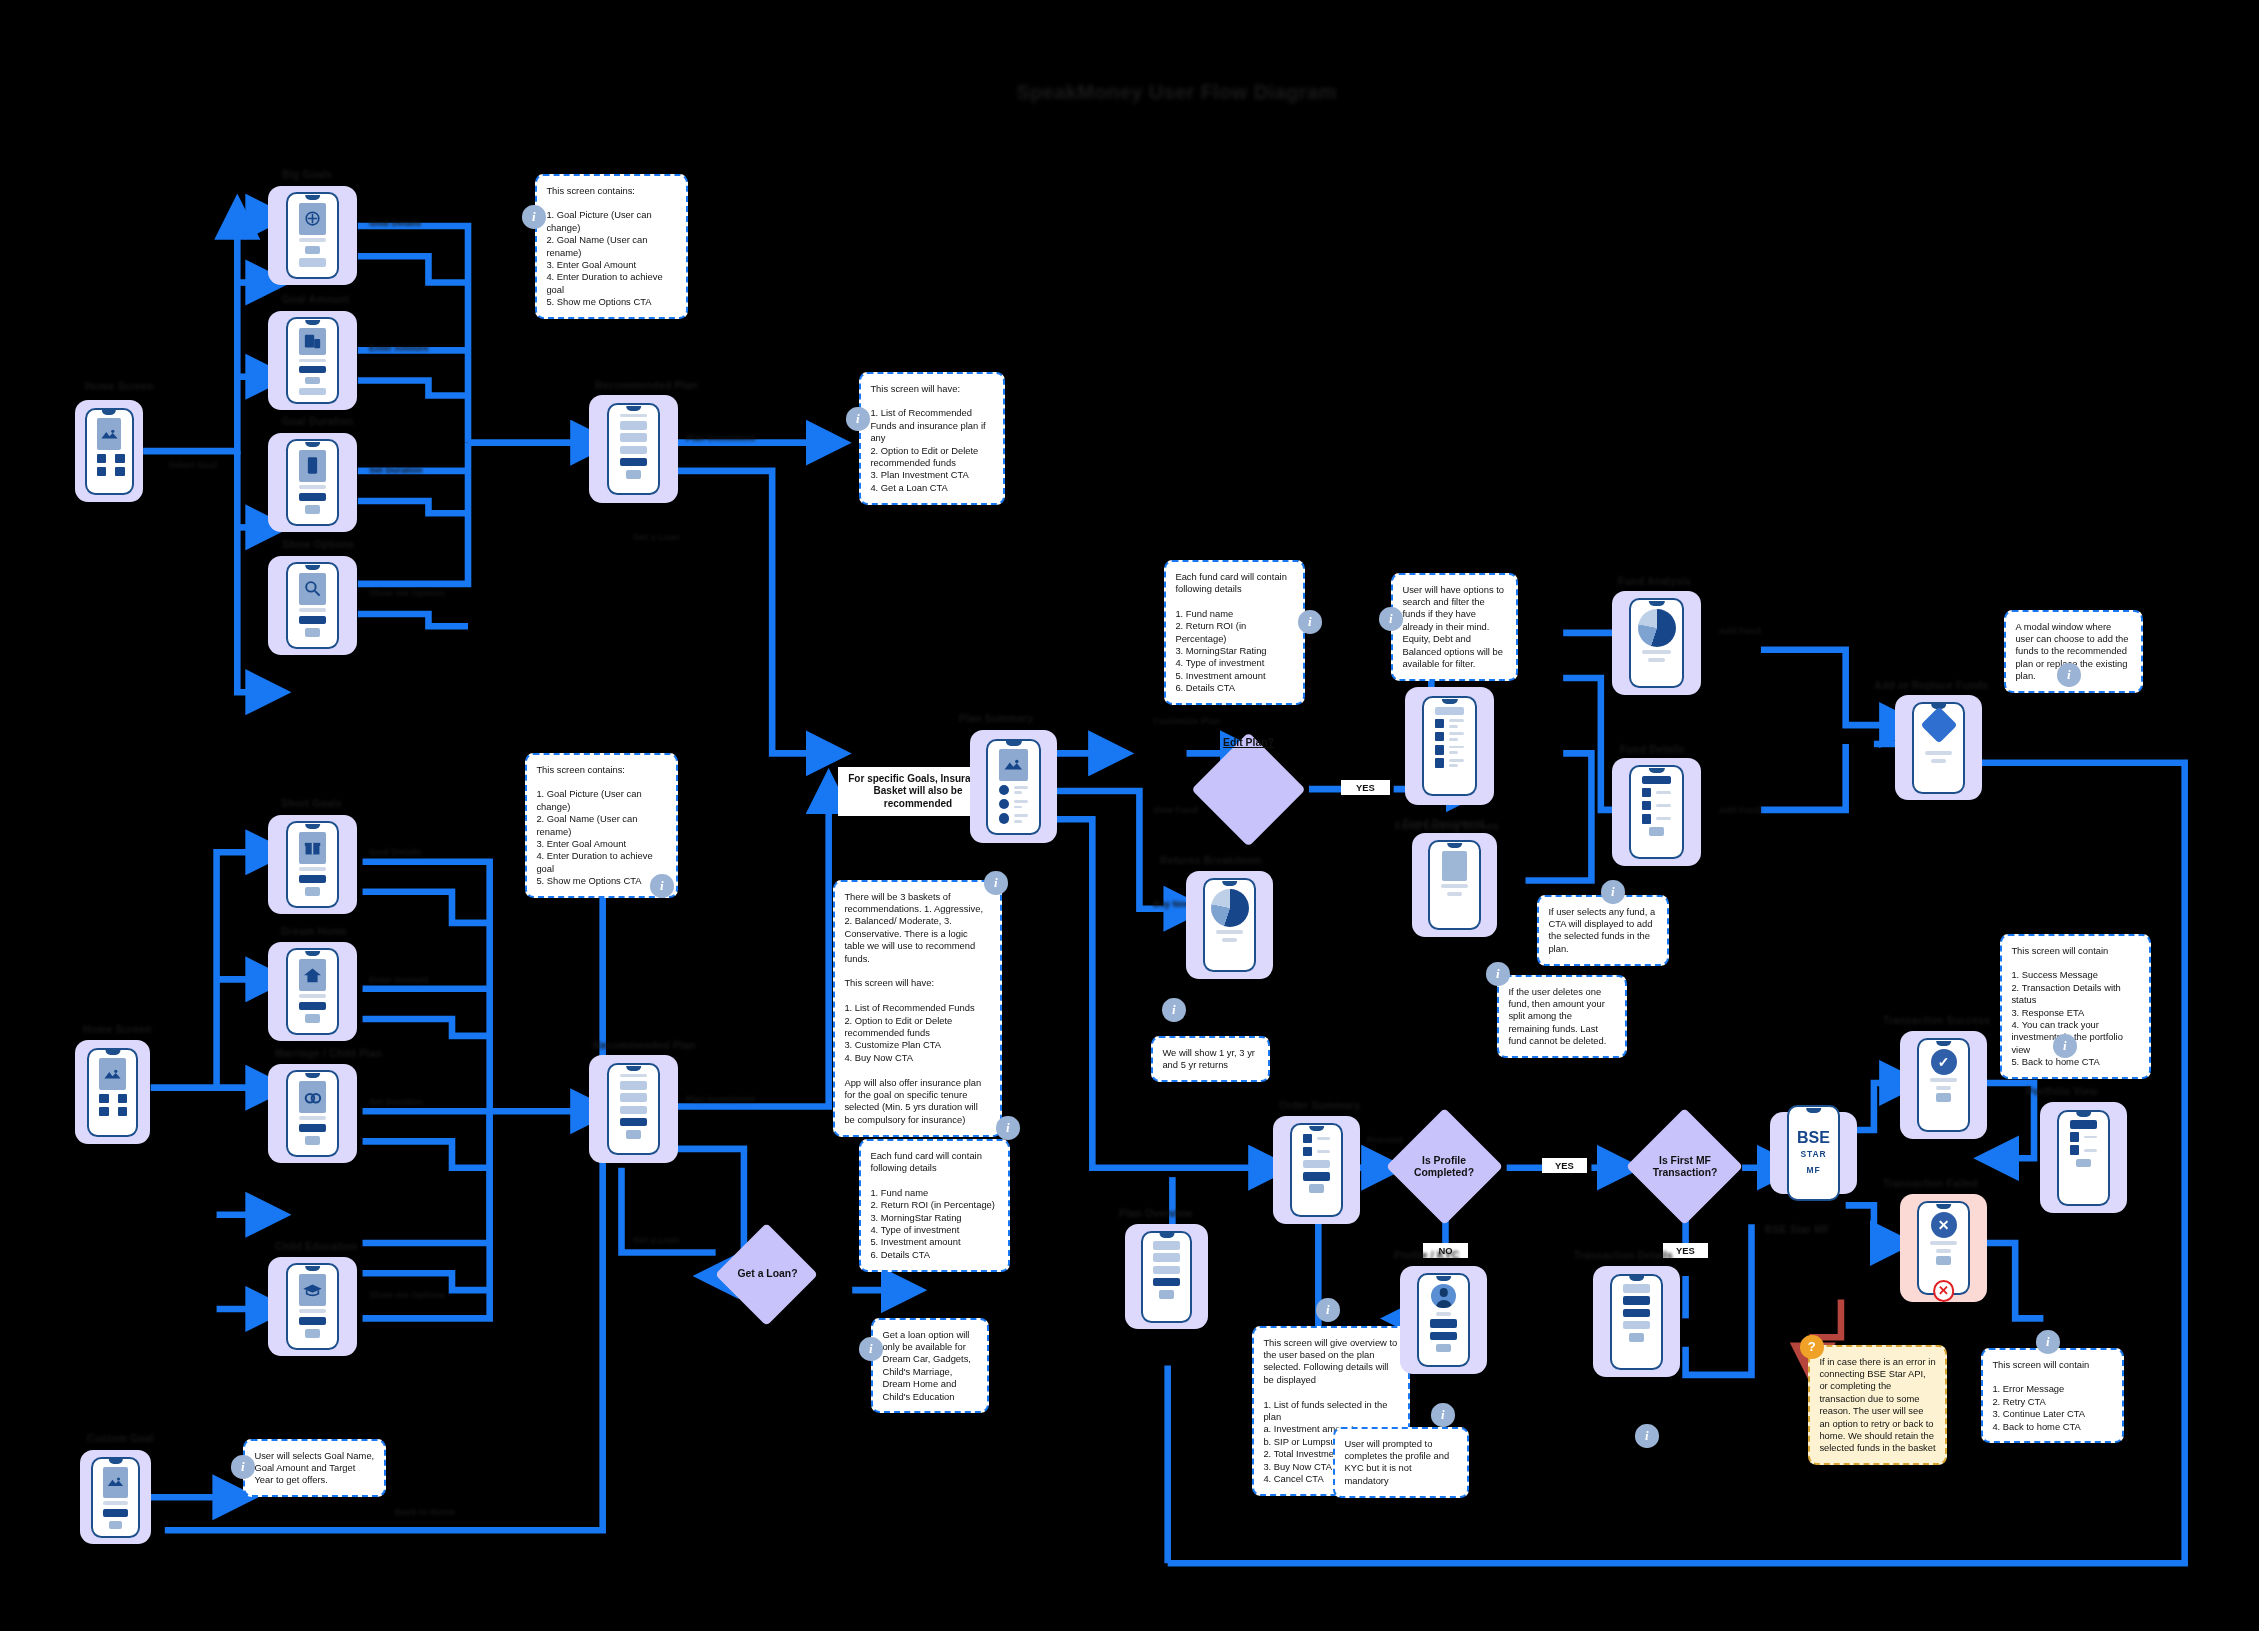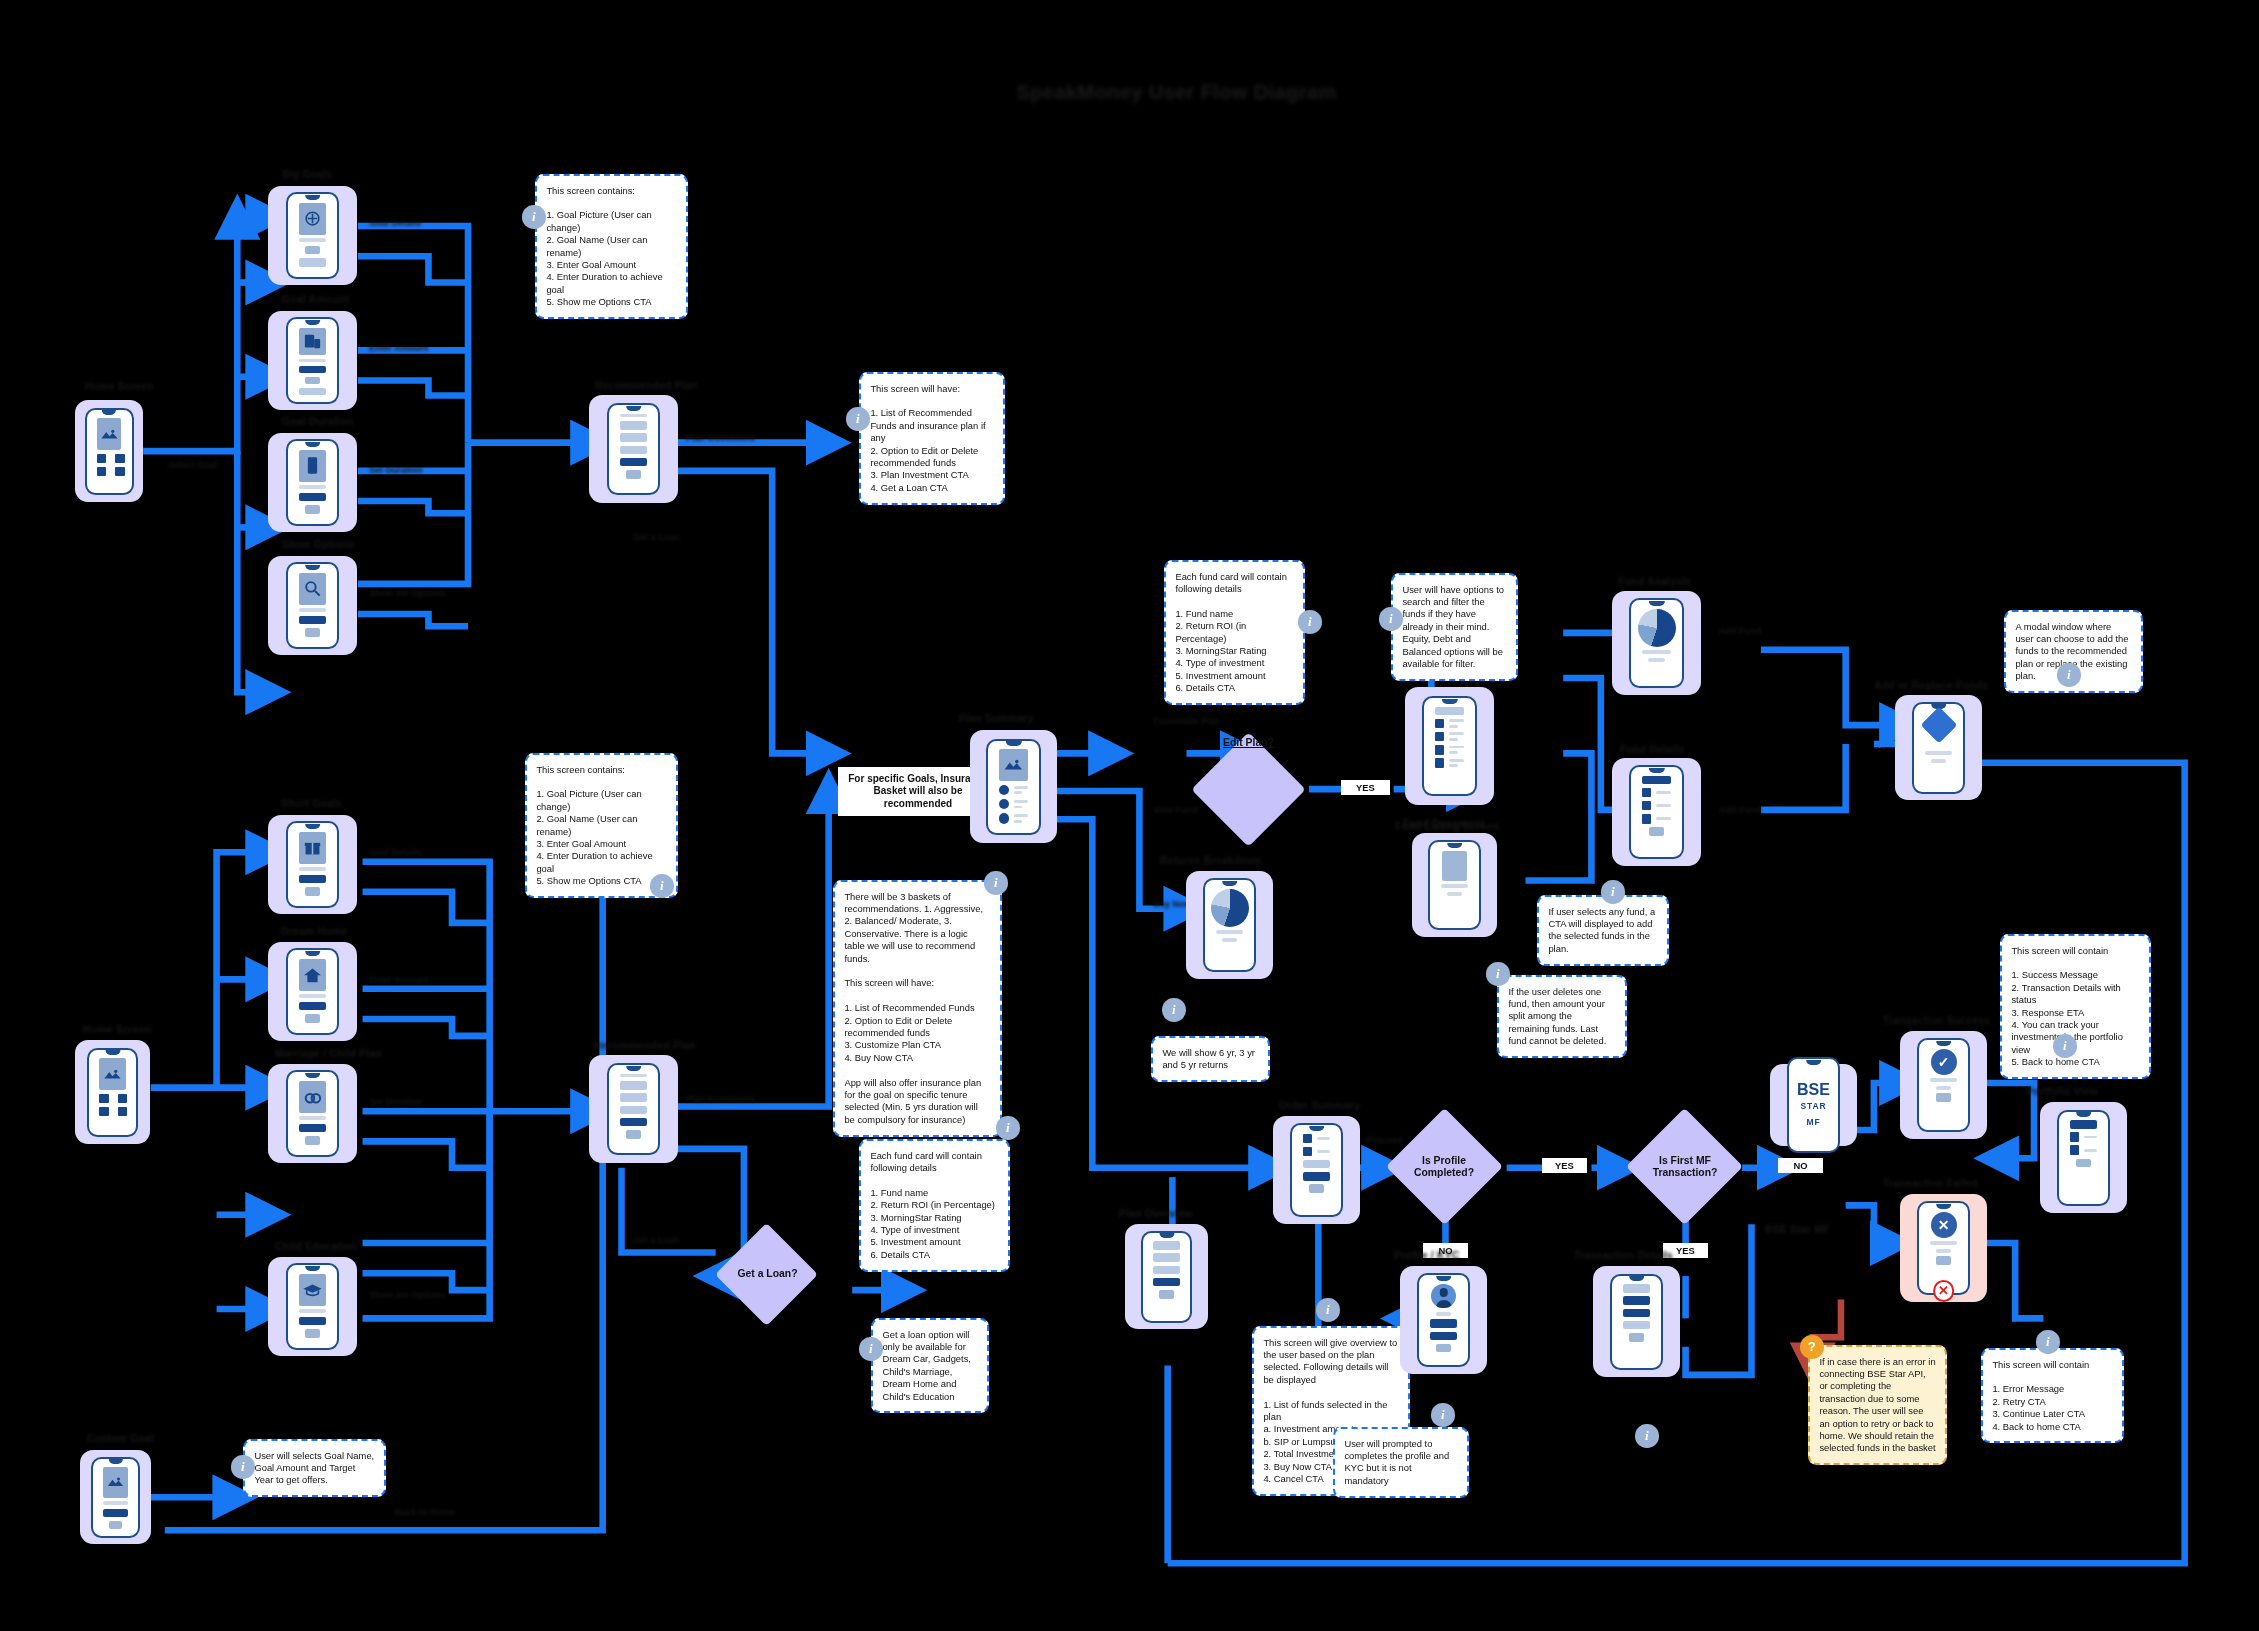--- a/index.html
+++ b/index.html
@@ -780,21 +780,21 @@
   <div class="ibadge" style="left:2057px; top:663px;">i</div>
 
   <div class="node" style="left:1186px; top:871px; width:87px; height:108px;">
     <div class="phone" style="width:53px;height:94px;">
       <div class="pie"></div>
       <div class="ph-line"></div>
       <div class="ph-line short"></div>
     </div>
   </div>
   <div class="nlabel" style="left:1160px; top:855px;">Returns Breakdown</div>
-  <div class="note" style="left:1151px; top:1036px; width:119px;">We will show 6 yr, 3 yr and 5 yr returns</div>
+  <div class="note" style="left:1151px; top:1036px; width:119px;">We will show 1 yr, 3 yr and 5 yr returns</div>
   <div class="ibadge" style="left:1162px; top:998px;">i</div>
 
   <div class="node" style="left:1273px; top:1116px; width:87px; height:108px;">
     <div class="phone" style="width:53px;height:94px;">
       <div class="ph-row">
           <span class="ph-sq"></span>
           <span class="ph-rowlines">
             <i></i>
           </span>
         </div>
@@ -867,21 +867,21 @@
       <div class="ph-bar lite"></div>
       <div class="ph-bar"></div>
       <div class="ph-bar"></div>
       <div class="ph-bar lite"></div>
       <div class="ph-btn"></div>
     </div>
   </div>
   <div class="nlabel" style="left:1574px; top:1250px;">Transaction Details</div>
   <div class="ibadge" style="left:1635px; top:1424px;">i</div>
 
-  <div class="node" style="left:1770px; top:1064px; width:87px; height:82px;">
+  <div class="node" style="left:1770px; top:1112px; width:87px; height:82px;">
     <div class="phone" style="width:53px;height:96px; justify-content:center;">
       <div class="bse-logo">
         <span>BSE</span>
         <small>STAR MF</small>
       </div>
     </div>
   </div>
   <div class="nlabel" style="left:1765px; top:1224px;">BSE Star MF</div>
 
   <div class="node" style="left:1900px; top:1031px; width:87px; height:108px;">

